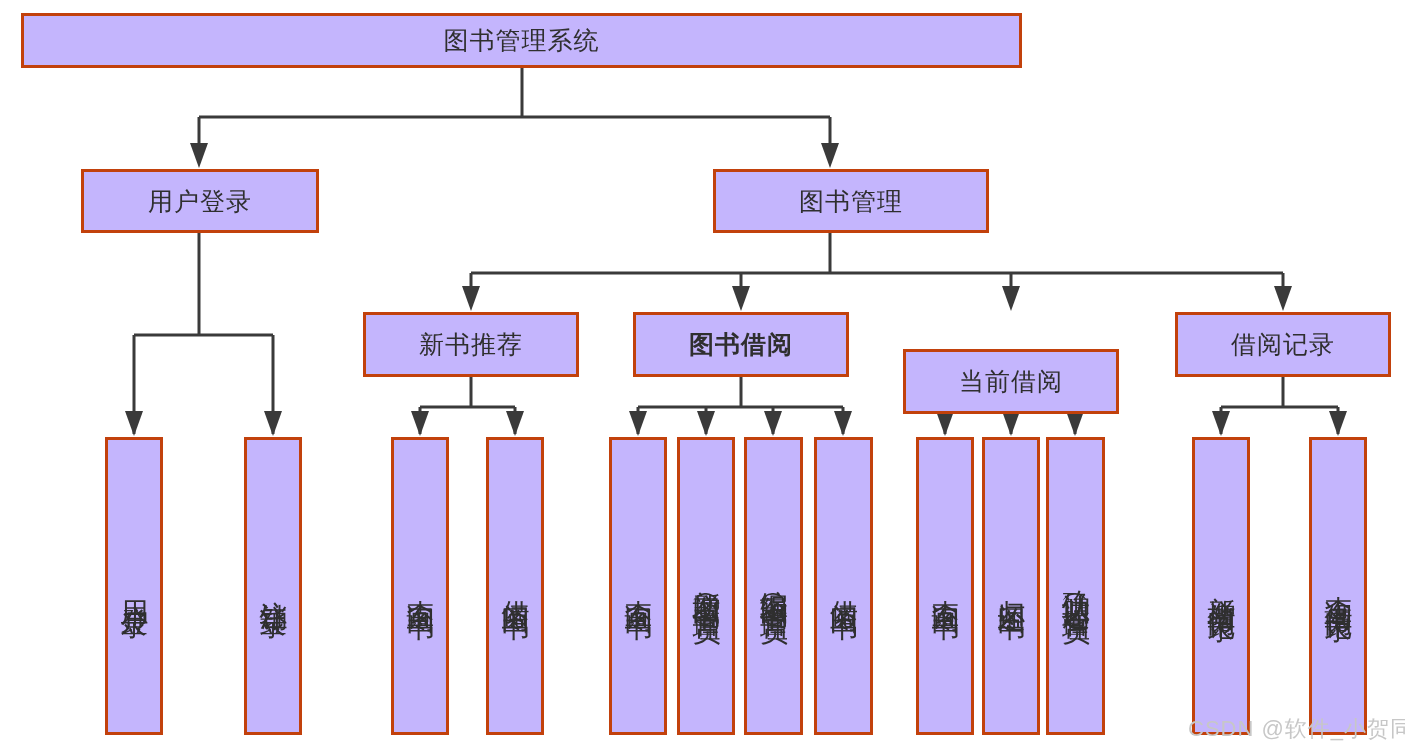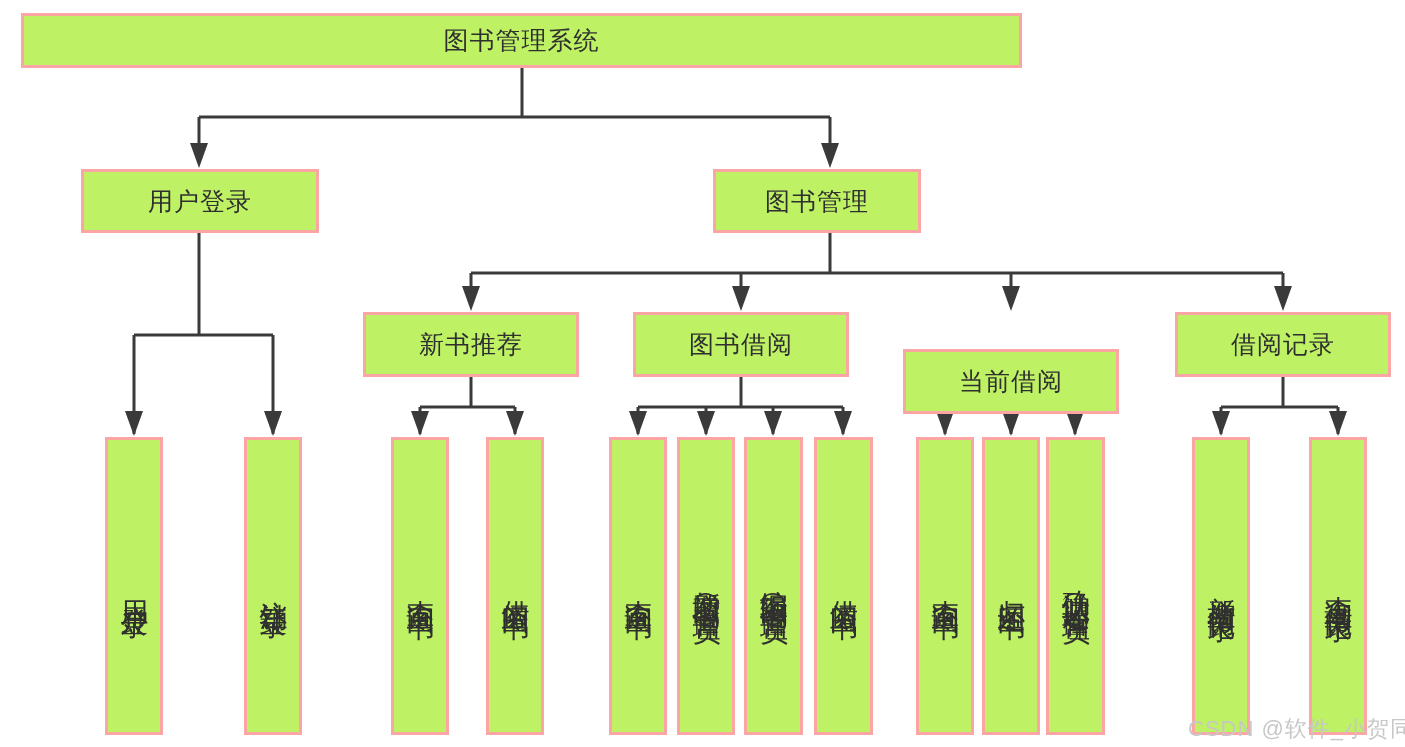--- a/index.html
+++ b/index.html
@@ -19,22 +19,22 @@
     position: absolute;
     left: 0;
     top: 0;
     width: 1405px;
     height: 747px;
     pointer-events: none;
   }
   .box {
     position: absolute;
     box-sizing: border-box;
-    border: 3px solid #fca5a5;
-    background: #bef264;
+    border: 3px solid #c2410c;
+    background: #c4b5fd;
     display: flex;
     align-items: center;
     justify-content: center;
     color: #2f2f2f;
   }
   .box.hnode {
     font-size: 25px;
     letter-spacing: 1px;
   }
   .box.root {
@@ -105,24 +105,24 @@
       <polygon points="1002,411 1020,411 1011,436"></polygon>
       <polygon points="1066,411 1084,411 1075,436"></polygon>
       <polygon points="1212,411 1230,411 1221,436"></polygon>
       <polygon points="1329,411 1347,411 1338,436"></polygon>
     </g>
   </svg>
 
   <div class="box root">图书管理系统</div>
 
   <div class="box l2 hnode" style="left:81px; width:238px;">用户登录</div>
-  <div class="box l2 hnode" style="left:713px; width:208px;">图书管理</div>
+  <div class="box l2 hnode" style="left:713px; width:276px;">图书管理</div>
 
   <div class="box l3 hnode" style="left:363px;">新书推荐</div>
-  <div class="box l3 hnode" style="left:633px;">图书借阅</div>
+  <div class="box l3 hnode" style="left:633px;font-weight:bold;">图书借阅</div>
   <div class="box l3 hnode" style="left:903px;margin-top:37px;">当前借阅</div>
   <div class="box l3 hnode" style="left:1175px;font-family:Liberation Serif, serif;">借阅记录</div>
 
   <div class="box leaf" style="left:105px;">
     <span class="vtext">用户登录</span>
   </div>
   <div class="box leaf" style="left:244px;">
     <span class="vtext">注销登录</span>
   </div>
 

